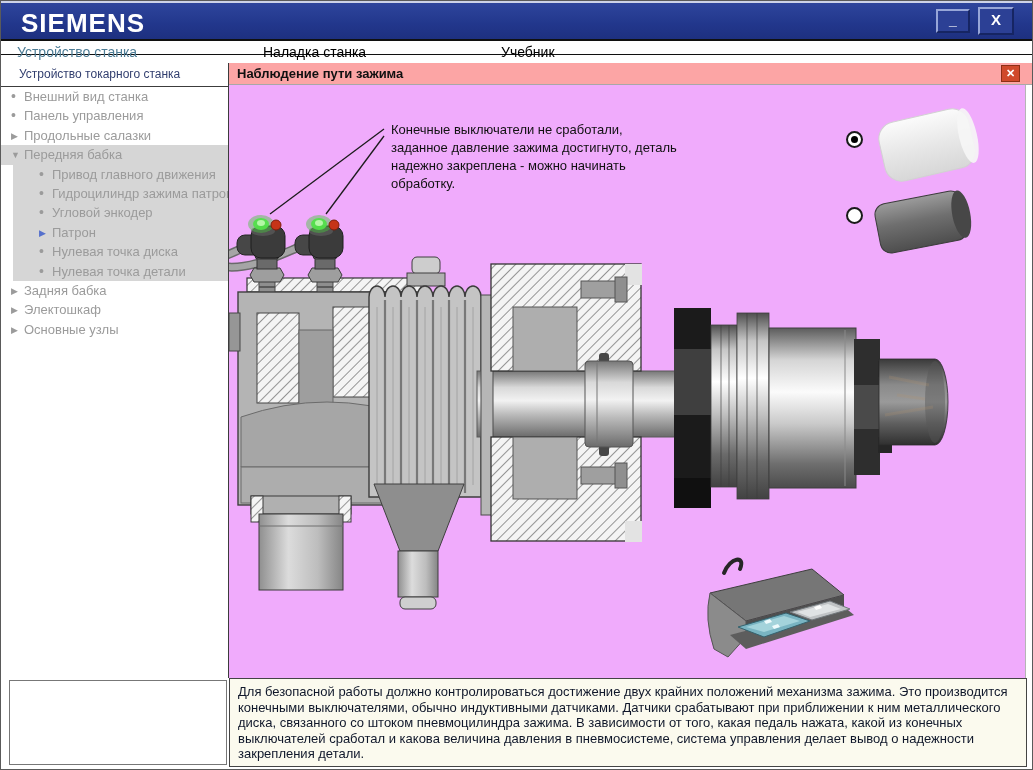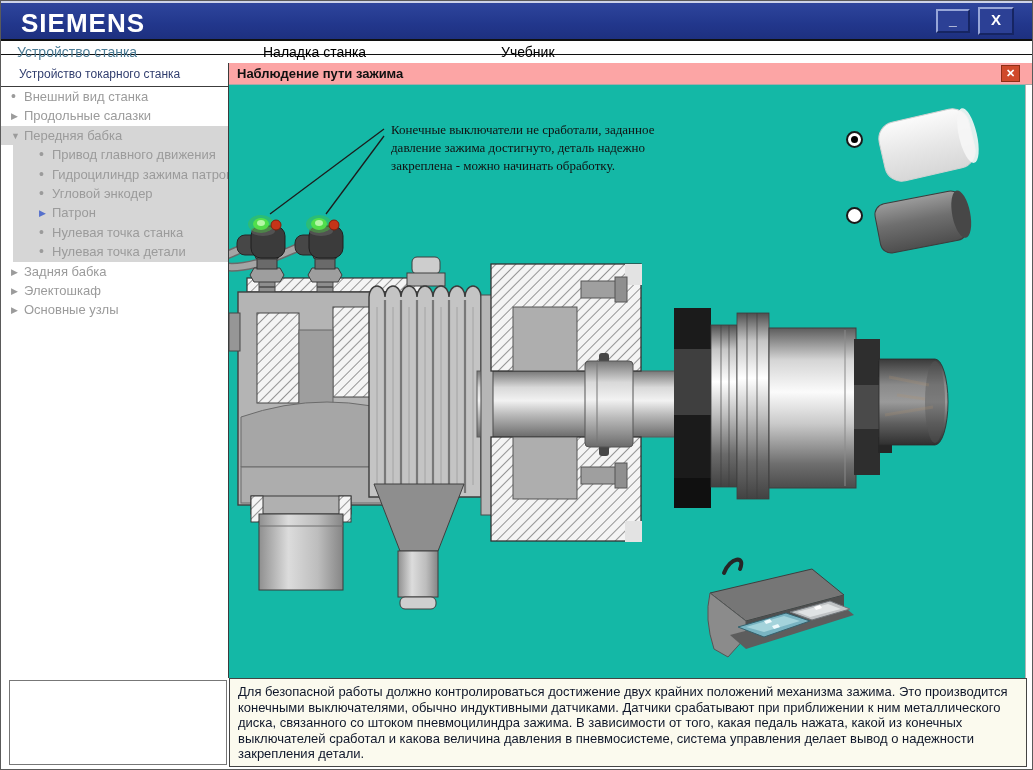--- a/index.html
+++ b/index.html
@@ -34,22 +34,22 @@
   .mk.b{font-size:14px;}
   .mk.a{font-size:9px;position:relative;top:-1px;}
   .mk.accent{color:#5570cc;}
   
   .main{position:absolute;left:228px;top:62px;width:805px;height:615px;background:#fff;}
   .main-hd{position:relative;height:22px;background:#fca5a5;border-bottom:1px solid #a8a8a8;box-sizing:border-box;}
   .main-title{position:absolute;left:8px;top:3px;font-size:13px;font-weight:bold;color:#101010;}
   .redx{position:absolute;right:14px;top:2px;width:19px;height:17px;background:#d0492b;
         border:1px solid #8d2f16;color:#fff;font-size:11px;font-weight:bold;text-align:center;
         line-height:15px;box-sizing:border-box;cursor:default;}
-  .canvas{position:absolute;left:0;top:22px;width:797px;height:593px;background:#14b8a6;
-          border-right:1px solid #b5b5b5;box-sizing:border-box;overflow:hidden;font-family:Liberation Serif, serif;}
+  .canvas{position:absolute;left:0;top:22px;width:797px;height:593px;background:#f0abfc;
+          border-right:1px solid #b5b5b5;box-sizing:border-box;overflow:hidden;}
   .annot{position:absolute;left:162px;top:36px;width:292px;font-size:13px;line-height:18px;color:#111;}
   .radio{position:absolute;width:17px;height:17px;border:2px solid #1a1a1a;border-radius:50%;
          background:#fff;box-sizing:border-box;cursor:default;}
   .radio .dot{display:none;}
   .radio.sel .dot{display:block;width:7px;height:7px;border-radius:50%;background:#000;margin:3px auto;}
   .r1{left:617px;top:46px;}
   .r2{left:617px;top:122px;}
   
   .panel-left{position:absolute;left:8px;top:679px;width:218px;height:85px;background:#fff;
               border:1px solid #777;box-sizing:border-box;}
@@ -70,27 +70,28 @@
 
   <div class="tabbar">
     <span class="tab tab1 active">Устройство станка</span>
     <span class="tab tab2">Наладка станка</span>
     <span class="tab tab3">Учебник</span>
   </div>
 
   <div class="sidebar">
     <div class="side-hd">Устройство токарного станка</div>
     <div class="si"><span class="mk b">•</span><span>Внешний вид станка</span></div>
+    <div class="si"><span class="mk b">•</span><span>Панель управления</span></div>
     <div class="si"><span class="mk a">▶</span><span>Продольные салазки</span></div>
     <div class="si hl"><span class="mk a">▼</span><span>Передняя бабка</span></div>
     <div class="si hl lvl1"><span class="mk b">•</span><span>Привод главного движения</span></div>
     <div class="si hl lvl1"><span class="mk b">•</span><span>Гидроцилиндр зажима патрона</span></div>
     <div class="si hl lvl1"><span class="mk b">•</span><span>Угловой энкодер</span></div>
     <div class="si hl lvl1"><span class="mk a accent">▶</span><span>Патрон</span></div>
-    <div class="si hl lvl1"><span class="mk b">•</span><span>Нулевая точка станка</span></div>
+    <div class="si hl lvl1"><span class="mk b">•</span><span>Нулевая точка диска</span></div>
     <div class="si hl lvl1"><span class="mk b">•</span><span>Нулевая точка детали</span></div>
     <div class="si"><span class="mk a">▶</span><span>Задняя бабка</span></div>
     <div class="si"><span class="mk a">▶</span><span>Электошкаф</span></div>
     <div class="si"><span class="mk a">▶</span><span>Основные узлы</span></div>
   </div>
 
   <div class="main">
     <div class="main-hd">
       <span class="main-title">Наблюдение пути зажима</span>
       <div class="redx">✕</div>

